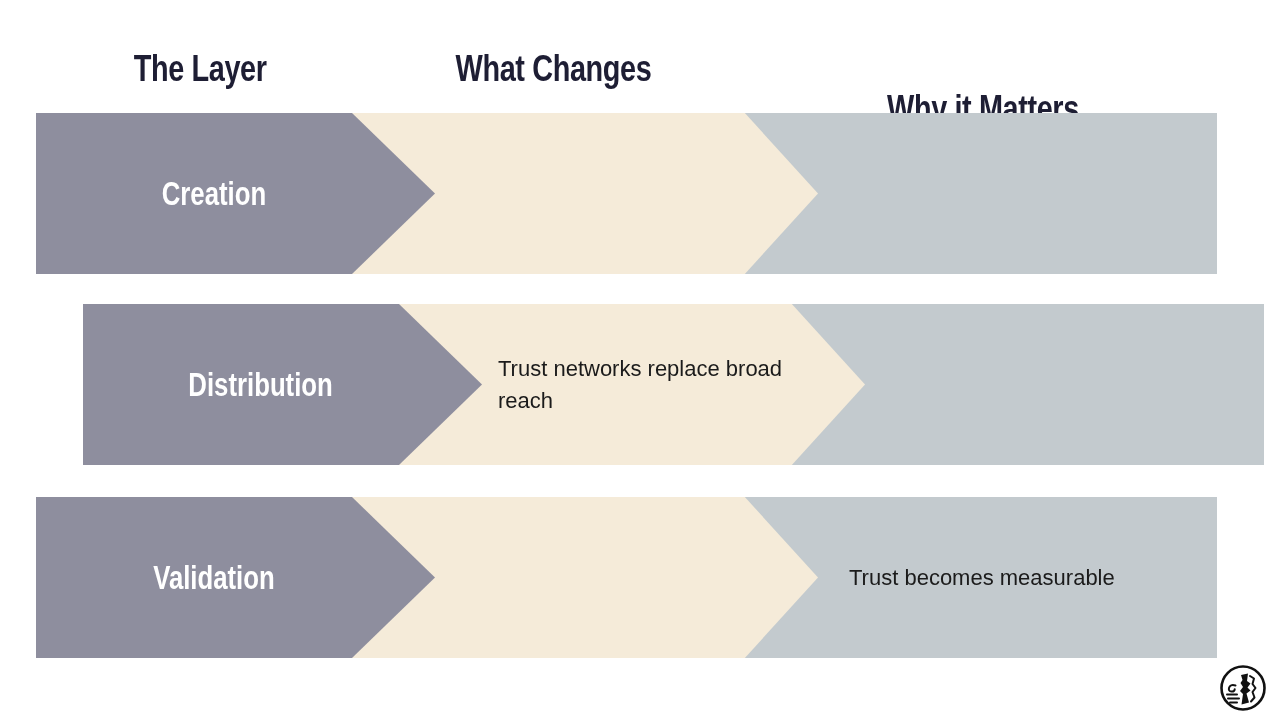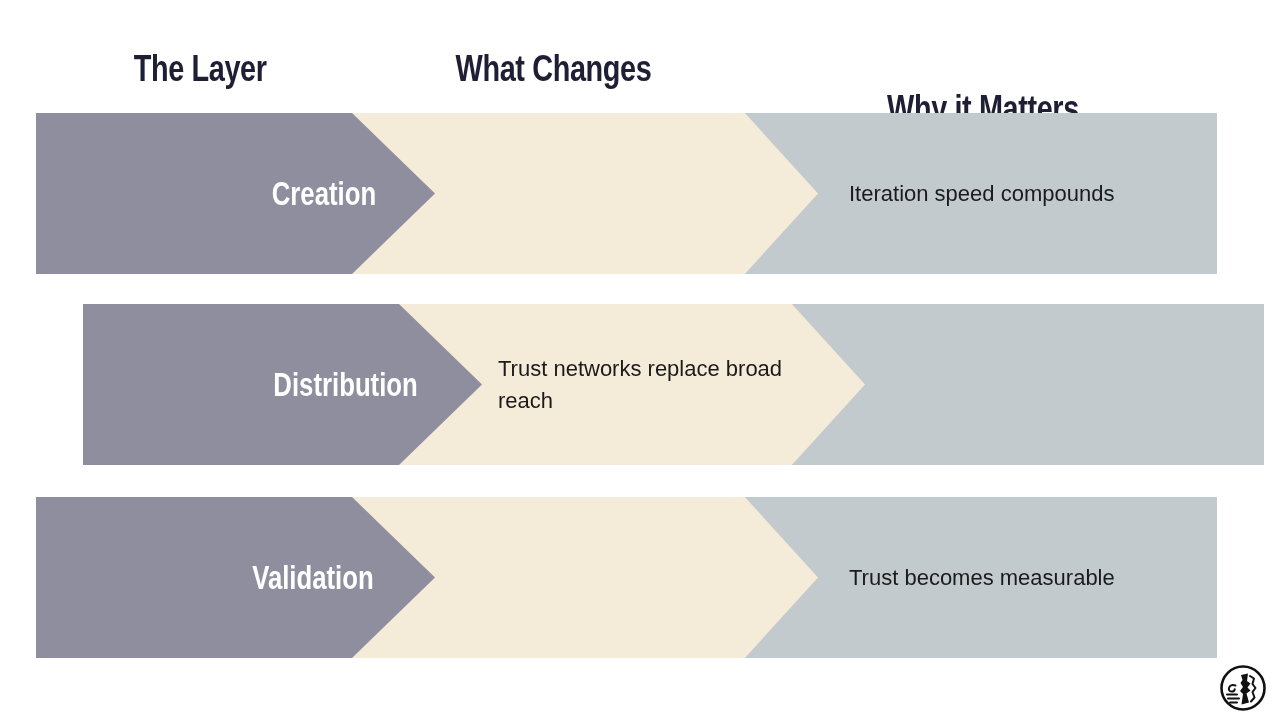--- a/index.html
+++ b/index.html
@@ -73,21 +73,21 @@
     width:399px; height:100%;
     background:var(--c-layer);
     clip-path:polygon(0 0, 79.2% 0, 100% 50%, 79.2% 100%, 0 100%);
     z-index:3;
   }
   .layer-label{
     position:absolute;
     left:36px; top:50%;
     width:355px;
     transform:translateY(-50%);
-    text-align:right;
+    text-align:center;
     color:var(--c-label);
     font-weight:700;
     font-size:33px;
     z-index:4;
     white-space:nowrap;
   }
   .layer-label .condensed{
     display:inline-block;
     transform:scaleX(0.78);
     transform-origin:center;
@@ -124,21 +124,20 @@
   <span class="condensed">Why it Matters</span>
 </div>
 
 <div class="process-row" id="row-0">
   <div class="matters-band"></div>
   <div class="changes-arrow"></div>
   <div class="layer-arrow"></div>
   <div class="layer-label">
     <span class="condensed">Creation</span>
   </div>
-  <div class="cell-text matters-text">Iteration speed compounds</div>
 </div>
 
 <div class="process-row" id="row-1">
   <div class="matters-band"></div>
   <div class="changes-arrow"></div>
   <div class="layer-arrow"></div>
   <div class="layer-label">
     <span class="condensed">Distribution</span>
   </div>
   <div class="cell-text changes-text">Trust networks replace broad reach</div>

